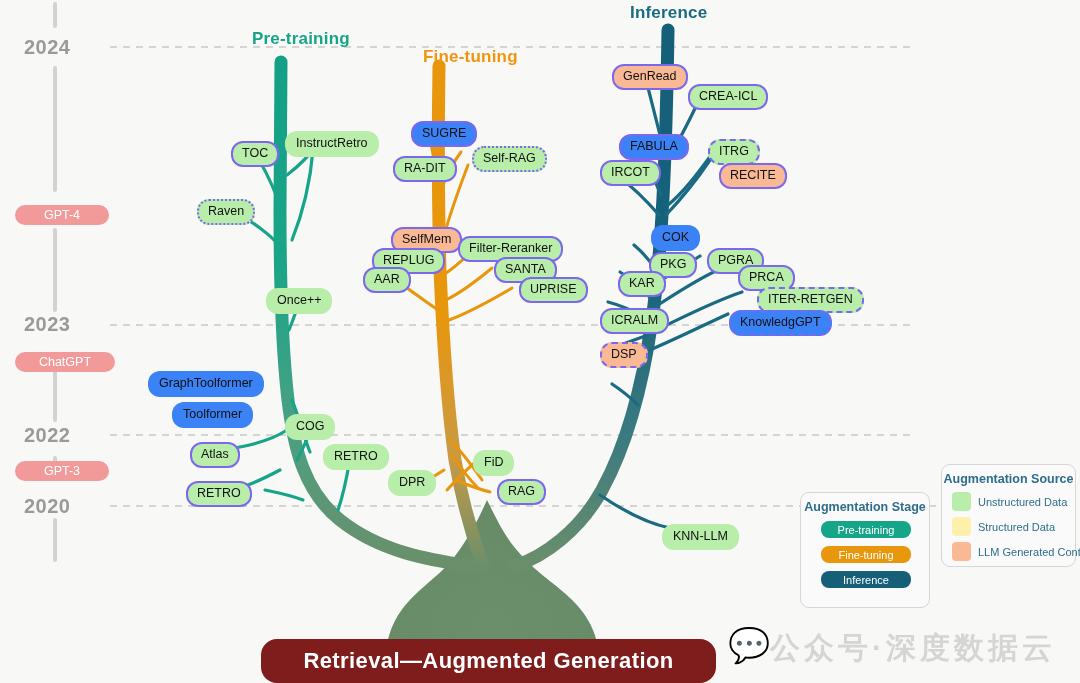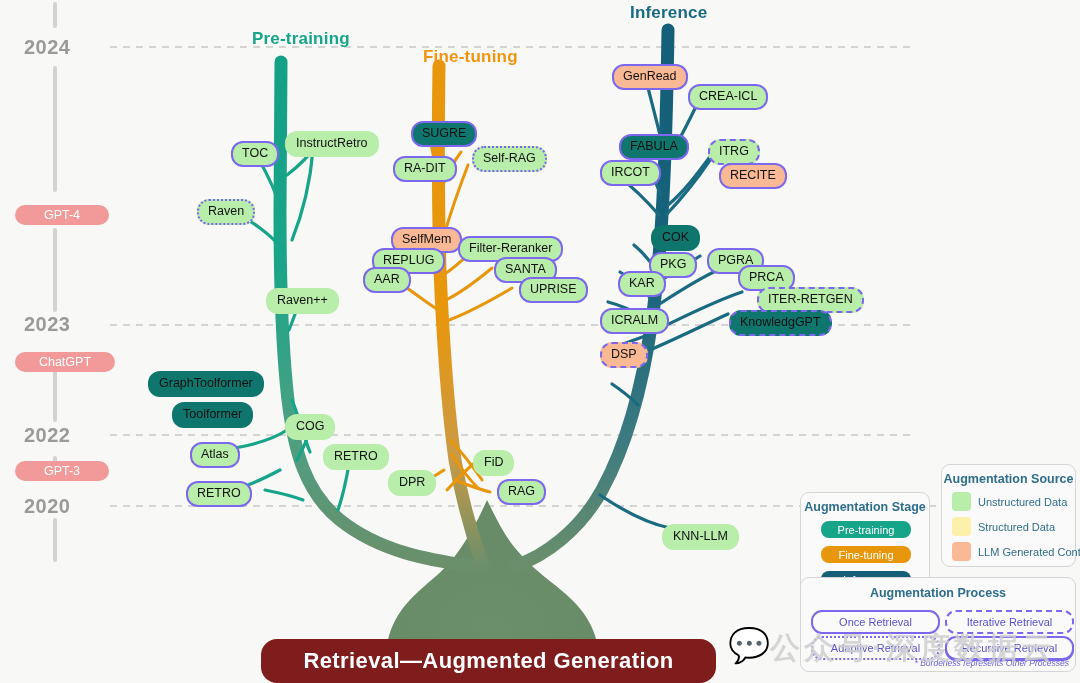--- a/index.html
+++ b/index.html
@@ -26,21 +26,21 @@
     letter-spacing:0.2px;
   }
 
   
   .node{
     position:absolute;border-radius:12px;font-size:12.5px;color:#111;
     padding:3px 9px;white-space:nowrap;line-height:1.25;
     box-sizing:border-box;text-align:center;
   }
   .src-unstructured{background:#b9edaa;}
-  .src-structured{background:#0f766e;}
+  .src-structured{background:#3b82f6;}
   .src-llm{background:#fab995;}
 
   .proc-once{border:2px solid #7b68ee;}
   .proc-iterative{border:2px dashed #7b68ee;}
   .proc-adaptive{border:2px dotted #7b68ee;}
   .proc-recursive{border:2.5px solid #7b68ee;box-shadow:0 1px 0 #7b68ee;}
   .proc-none{border:2px solid transparent;}
 
   
   .rootbox{
@@ -199,21 +199,21 @@
   <div class="yearlabel" style="left:24px;top:495px;">2020</div>
 
   <div class="branchtitle" style="left:252px;top:29px;color:#17a589;">Pre-training</div>
   <div class="branchtitle" style="left:423px;top:47px;color:#f0950f;">Fine-tuning</div>
   <div class="branchtitle" style="left:630px;top:3px;color:#1a6b82;">Inference</div>
 
   <div id="nodes">
       <div class="node src-unstructured proc-once" style="left: 231px; top: 141px;">TOC</div>
       <div class="node src-unstructured proc-none" style="left: 285px; top: 131px;">InstructRetro</div>
       <div class="node src-unstructured proc-adaptive" style="left: 197px; top: 199px;">Raven</div>
-      <div class="node src-unstructured proc-none" style="left: 266px; top: 288px;">Raven++</div>
+      <div class="node src-unstructured proc-none" style="left: 266px; top: 288px;">Once++</div>
       <div class="node src-structured proc-none" style="left: 148px; top: 371px;">GraphToolformer</div>
       <div class="node src-structured proc-none" style="left: 172px; top: 402px;">Toolformer</div>
       <div class="node src-unstructured proc-none" style="left: 285px; top: 414px;">COG</div>
       <div class="node src-unstructured proc-once" style="left: 190px; top: 442px;">Atlas</div>
       <div class="node src-unstructured proc-none" style="left: 323px; top: 444px;">RETRO</div>
       <div class="node src-unstructured proc-once" style="left: 186px; top: 481px;">RETRO</div>
       <div class="node src-structured proc-once" style="left: 411px; top: 121px;">SUGRE</div>
       <div class="node src-unstructured proc-adaptive" style="left: 472px; top: 146px;">Self-RAG</div>
       <div class="node src-unstructured proc-once" style="left: 393px; top: 156px;">RA-DIT</div>
       <div class="node src-llm proc-once" style="left: 391px; top: 227px;">SelfMem</div>
@@ -255,25 +255,17 @@
   <div class="legendbox" style="left:941px;top:464px;width:135px;height:103px;">
     <div class="legendtitle" style="top:7px;">Augmentation Source</div>
     <div class="legswatch" style="left:10px;top:27px;width:19px;height:19px;background:#b9edaa;"></div>
     <div class="legtext" style="left:36px;top:31px;">Unstructured Data</div>
     <div class="legswatch" style="left:10px;top:52px;width:19px;height:19px;background:#fdf0ab;"></div>
     <div class="legtext" style="left:36px;top:56px;">Structured Data</div>
     <div class="legswatch" style="left:10px;top:77px;width:19px;height:19px;background:#fab995;"></div>
     <div class="legtext" style="left:36px;top:81px;">LLM Generated Content</div>
   </div>
 
-  <div class="legendbox" style="left:800px;top:577px;width:276px;height:95px;">
-    <div class="legendtitle" style="top:8px;">Augmentation Process</div>
-    <div class="legproc proc-once" style="left:10px;top:32px;width:125px;height:20px;">Once Retrieval</div>
-    <div class="legproc proc-iterative" style="left:144px;top:32px;width:125px;height:20px;">Iterative Retrieval</div>
-    <div class="legproc proc-adaptive" style="left:10px;top:58px;width:125px;height:20px;">Adaptive Retrieval</div>
-    <div class="legproc proc-recursive" style="left:144px;top:58px;width:125px;height:20px;">Recursive Retrieval</div>
-    <div class="legnote" style="left:60px;top:80px;width:208px;">* Borderless represents Other Processes</div>
-  </div>
 
   <div class="wm-icon" style="left:728px;top:628px;">💬</div>
   <div class="wm" style="left:770px;top:628px;">公众号·深度数据云</div>
 
 </div>
 
 </body></html>

